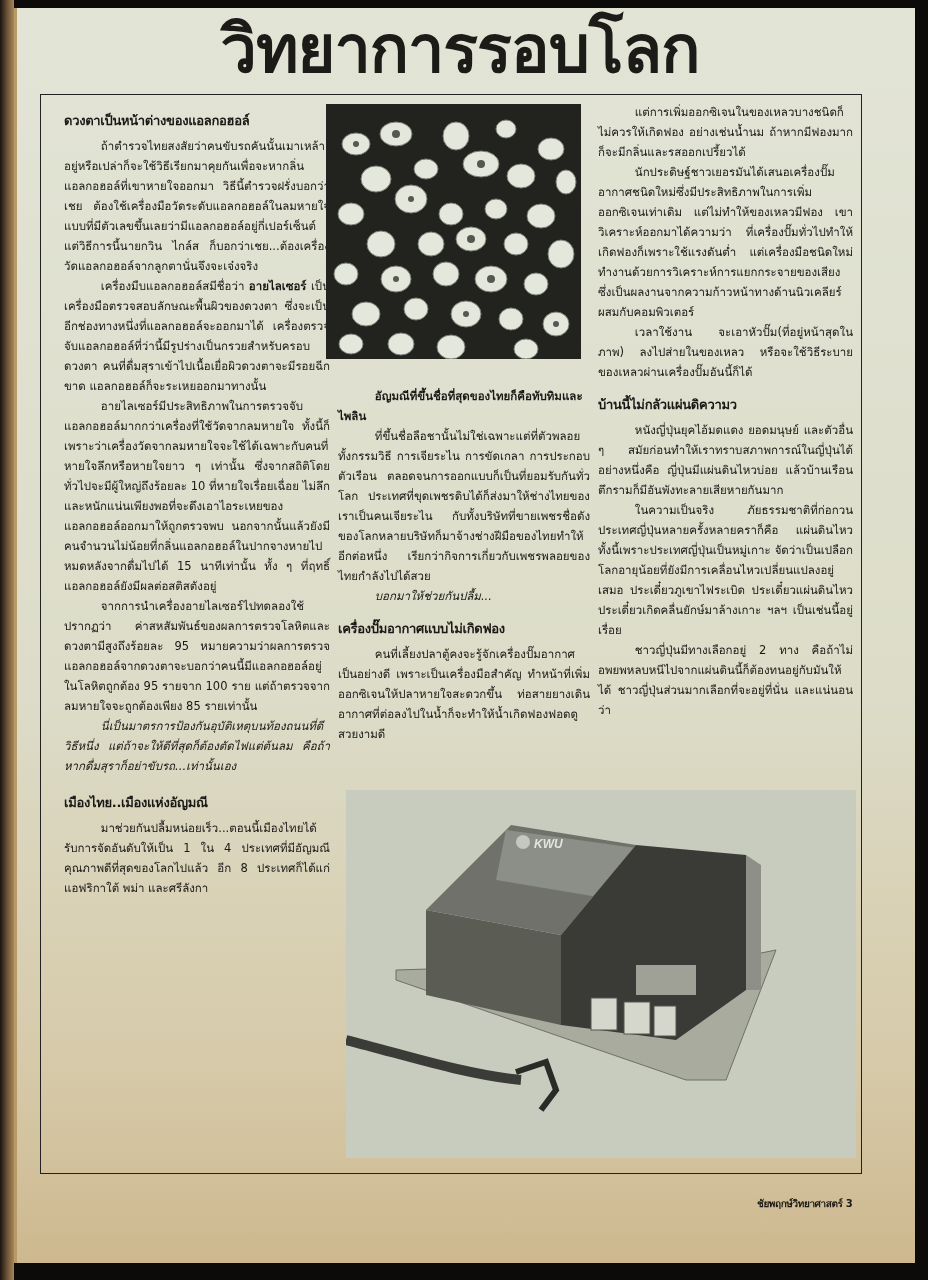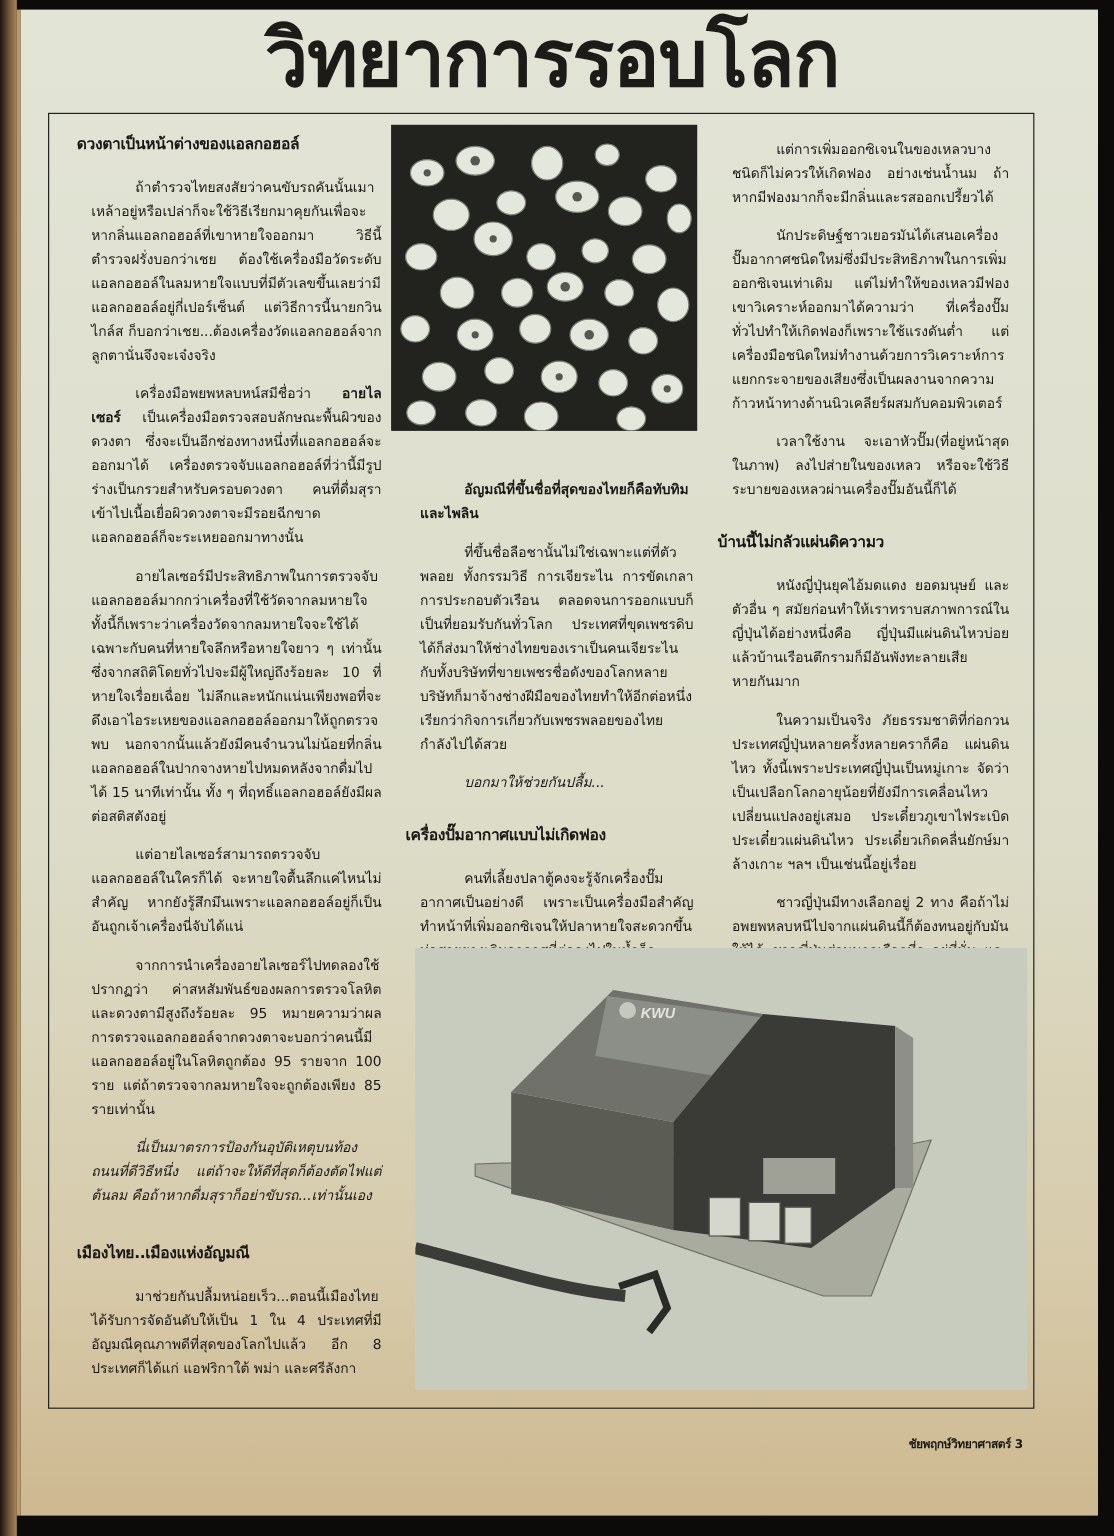--- a/index.html
+++ b/index.html
@@ -23,21 +23,21 @@
     text-align: center;
     font-family: "Liberation Sans", sans-serif; font-weight: bold;
     font-size: 66px; line-height: 70px; letter-spacing: -1px; color: #1c1b18;
     transform: scaleX(0.98);
   }
   .frame {
     position: absolute; left: 40px; top: 94px; width: 820px; height: 1078px;
     border: 1.5px solid #222;
   }
   .col { position: absolute; font-size: 11.5px; line-height: 20px; }
-  .col p { margin: 12px; text-align: justify; }
+  .col p { margin: 0; text-align: justify; }
   .col p.ind { text-indent: 3.2em; }
   .col p.it { font-style: italic; text-indent: 3.2em; }
   .col p.sig { font-style: italic; padding-left: 3.2em; }
   .col h2 {
     margin: 0 0 2px 0; font-size: 13px; line-height: 26px; font-weight: bold;
     font-family: "DejaVu Sans", sans-serif; letter-spacing: -0.3px;
   }
   .col .bold { font-weight: bold; }
   .col1 { left: 64px; top: 108px; width: 266px; }
   .col2 { left: 338px; top: 386px; width: 252px; }
@@ -63,23 +63,22 @@
 
 <div class="page"></div>
 
 <div class="masthead">วิทยาการรอบโลก</div>
 
 <div class="frame"></div>
 
 <div class="col col1">
   <h2>ดวงตาเป็นหน้าต่างของแอลกอฮอล์</h2>
   <p class="ind">ถ้าตำรวจไทยสงสัยว่าคนขับรถคันนั้นเมาเหล้าอยู่หรือเปล่าก็จะใช้วิธีเรียกมาคุยกันเพื่อจะหากลิ่นแอลกอฮอล์ที่เขาหายใจออกมา วิธีนี้ตำรวจฝรั่งบอกว่าเชย ต้องใช้เครื่องมือวัดระดับแอลกอฮอล์ในลมหายใจแบบที่มีตัวเลขขึ้นเลยว่ามีแอลกอฮอล์อยู่กี่เปอร์เซ็นต์ แต่วิธีการนี้นายกวิน ไกล์ส ก็บอกว่าเชย...ต้องเครื่องวัดแอลกอฮอล์จากลูกตานั่นจึงจะเจ๋งจริง</p>
-  <p class="ind"><span>เครื่องมือพยพหลบหน์สมีชื่อว่า </span><span class="bold">อายไลเซอร์</span><span> เป็นเครื่องมือตรวจสอบลักษณะพื้นผิวของดวงตา ซึ่งจะเป็นอีกช่องทางหนึ่งที่แอลกอฮอล์จะออกมาได้ เครื่องตรวจจับแอลกอฮอล์ที่ว่านี้มีรูปร่างเป็นกรวยสำหรับครอบดวงตา คนที่ดื่มสุราเข้าไปเนื้อเยื่อผิวดวงตาจะมีรอยฉีกขาด แอลกอฮอล์ก็จะระเหยออกมาทางนั้น</span></p>
+  <p class="ind"><span>เครื่องมืบแอลกอฮอล์สมีชื่อว่า </span><span class="bold">อายไลเซอร์</span><span> เป็นเครื่องมือตรวจสอบลักษณะพื้นผิวของดวงตา ซึ่งจะเป็นอีกช่องทางหนึ่งที่แอลกอฮอล์จะออกมาได้ เครื่องตรวจจับแอลกอฮอล์ที่ว่านี้มีรูปร่างเป็นกรวยสำหรับครอบดวงตา คนที่ดื่มสุราเข้าไปเนื้อเยื่อผิวดวงตาจะมีรอยฉีกขาด แอลกอฮอล์ก็จะระเหยออกมาทางนั้น</span></p>
   <p class="ind">อายไลเซอร์มีประสิทธิภาพในการตรวจจับแอลกอฮอล์มากกว่าเครื่องที่ใช้วัดจากลมหายใจ ทั้งนี้ก็เพราะว่าเครื่องวัดจากลมหายใจจะใช้ได้เฉพาะกับคนที่หายใจลึกหรือหายใจยาว ๆ เท่านั้น ซึ่งจากสถิติโดยทั่วไปจะมีผู้ใหญ่ถึงร้อยละ 10 ที่หายใจเรื่อยเฉื่อย ไม่ลึกและหนักแน่นเพียงพอที่จะดึงเอาไอระเหยของแอลกอฮอล์ออกมาให้ถูกตรวจพบ นอกจากนั้นแล้วยังมีคนจำนวนไม่น้อยที่กลิ่นแอลกอฮอล์ในปากจางหายไปหมดหลังจากดื่มไปได้ 15 นาทีเท่านั้น ทั้ง ๆ ที่ฤทธิ์แอลกอฮอล์ยังมีผลต่อสติสตังอยู่</p>
-  <p class="ind">แต่อายไลเซอร์สามารถตรวจจับแอลกอฮอล์ในใครก็ได้ จะหายใจตื้นลึกแค่ไหนไม่สำคัญ หากยังรู้สึกมึนเพราะแอลกอฮอล์อยู่ก็เป็นอันถูกเจ้าเครื่องนี่จับได้แน่</p>
   <p class="ind">จากการนำเครื่องอายไลเซอร์ไปทดลองใช้ปรากฏว่า ค่าสหสัมพันธ์ของผลการตรวจโลหิตและดวงตามีสูงถึงร้อยละ 95 หมายความว่าผลการตรวจแอลกอฮอล์จากดวงตาจะบอกว่าคนนี้มีแอลกอฮอล์อยู่ในโลหิตถูกต้อง 95 รายจาก 100 ราย แต่ถ้าตรวจจากลมหายใจจะถูกต้องเพียง 85 รายเท่านั้น</p>
   <p class="it">นี่เป็นมาตรการป้องกันอุบัติเหตุบนท้องถนนที่ดีวิธีหนึ่ง แต่ถ้าจะให้ดีที่สุดก็ต้องตัดไฟแต่ต้นลม คือถ้าหากดื่มสุราก็อย่าขับรถ...เท่านั้นเอง</p>
   <div style="height:14px"></div>
   <h2>เมืองไทย..เมืองแห่งอัญมณี</h2>
   <p class="ind">มาช่วยกันปลื้มหน่อยเร็ว...ตอนนี้เมืองไทยได้รับการจัดอันดับให้เป็น 1 ใน 4 ประเทศที่มีอัญมณีคุณภาพดีที่สุดของโลกไปแล้ว อีก 8 ประเทศก็ได้แก่ แอฟริกาใต้ พม่า และศรีลังกา</p>
 </div>
 
 <div class="photo-gems">
   <svg width="255" height="255" viewBox="0 0 255 255">
     <rect width="255" height="255" fill="#22221f"></rect>

